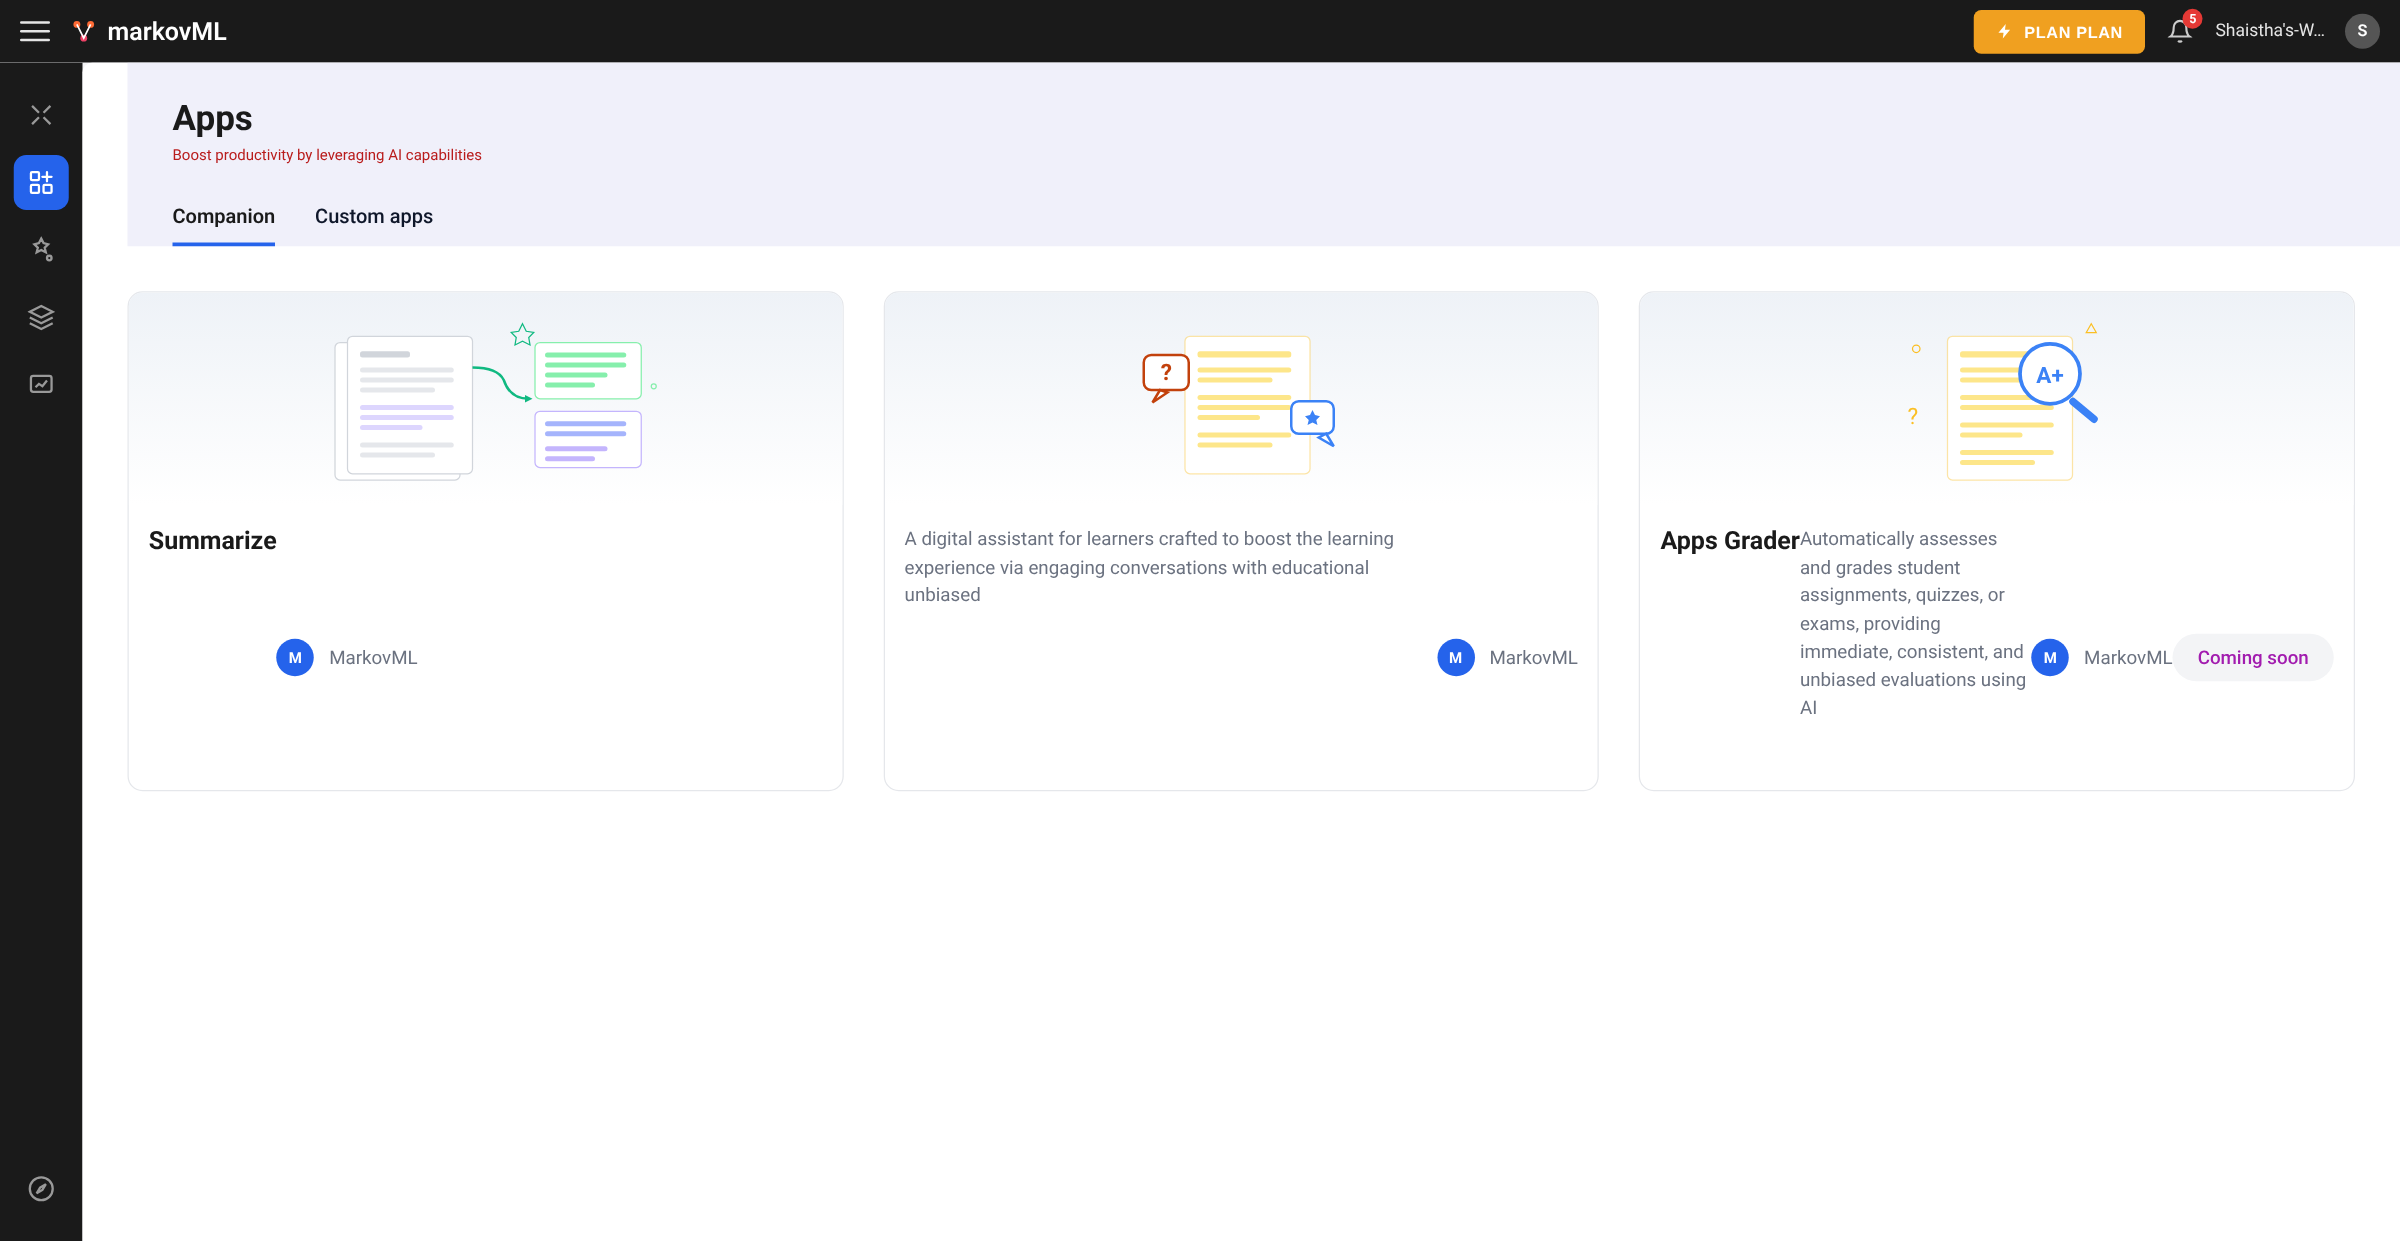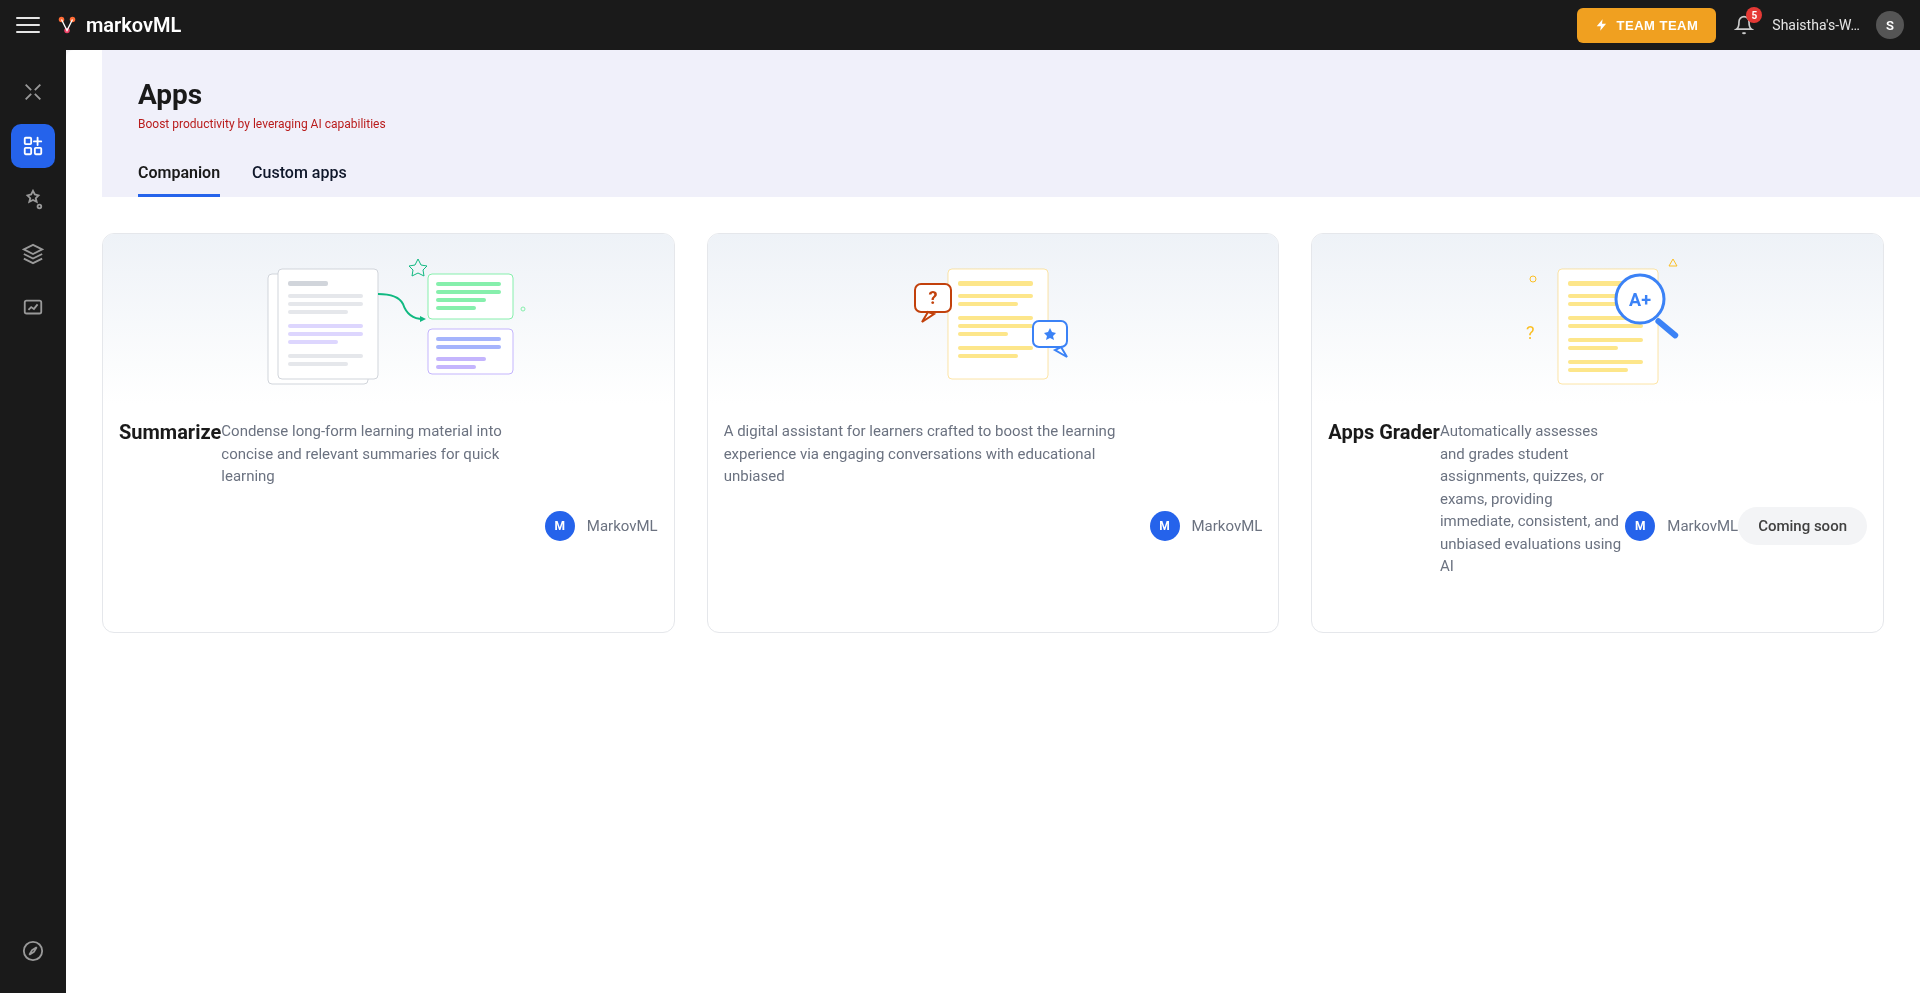--- a/index.html
+++ b/index.html
@@ -252,21 +252,21 @@
   justify-content: center;
   font-size: 12px;
   font-weight: 700;
 }
 .author-name {
   font-size: 15px;
   color: #6b7280;
 }
 .coming-soon {
   background: #f3f4f6;
-  color: #404040;
+  color: #a21caf;
   padding: 10px 20px;
   border-radius: 20px;
   font-size: 15px;
   font-weight: 500;
 }
 
 .illus-svg {
   width: 280px;
   height: 140px;
 }
@@ -290,21 +290,21 @@
           <path d="M6 6 L12 18 L18 6" stroke="#fff" stroke-width="1.5" fill="none"></path>
         </svg>
         <span>markovML</span>
       </div>
     </div>
     <div class="header-right">
       <button class="team-plan-btn">
         <svg width="14" height="14" viewBox="0 0 24 24" fill="#fff">
           <path d="M13 2L3 14h7l-1 8 10-12h-7l1-8z"></path>
         </svg>
-        <span>TEAM TEAM</span>
+        <span>PLAN PLAN</span>
       </button>
       <div class="bell-wrap">
         <svg width="20" height="20" viewBox="0 0 24 24" fill="none" stroke="#ccc" stroke-width="2">
           <path d="M18 8A6 6 0 0 0 6 8c0 7-3 9-3 9h18s-3-2-3-9"></path>
           <path d="M13.73 21a2 2 0 0 1-3.46 0"></path>
         </svg>
         <div class="bell-badge">5</div>
       </div>
       <div class="workspace-label">Shaistha's-W…</div>
       <div class="avatar-circle">S</div>
@@ -391,21 +391,20 @@
               <rect x="188" y="88" width="65" height="4" rx="2" fill="#a5b4fc"></rect>
               <rect x="188" y="96" width="65" height="4" rx="2" fill="#a5b4fc"></rect>
               <rect x="188" y="108" width="50" height="4" rx="2" fill="#c4b5fd"></rect>
               <rect x="188" y="116" width="40" height="4" rx="2" fill="#c4b5fd"></rect>
               <path d="M170 10 l3 6 6 1 -4 4 1 6 -6-3 -6 3 1-6 -4-4 6-1z" fill="none" stroke="#10b981" stroke-width="1"></path>
               <circle cx="275" cy="60" r="2" fill="none" stroke="#86efac"></circle>
             </svg>
           </div>
           <div class="card-body">
             <div class="card-title">Summarize</div>
-            <div class="card-desc">Condense long-form learning material into concise and relevant summaries for quick learning</div>
             <div class="card-footer">
               <div class="author">
                 <div class="author-avatar">M</div>
                 <div class="author-name">MarkovML</div>
               </div>
             </div>
           </div>
         </div>
 
         <div class="app-card">

